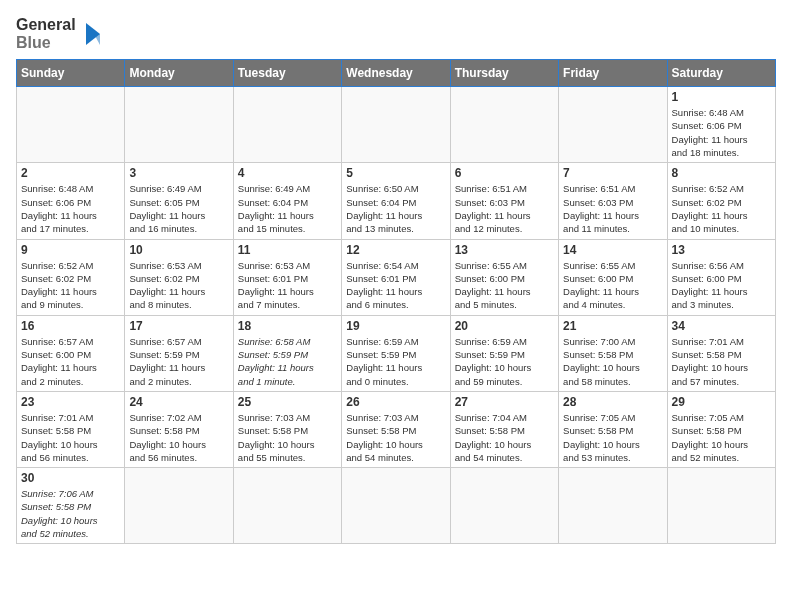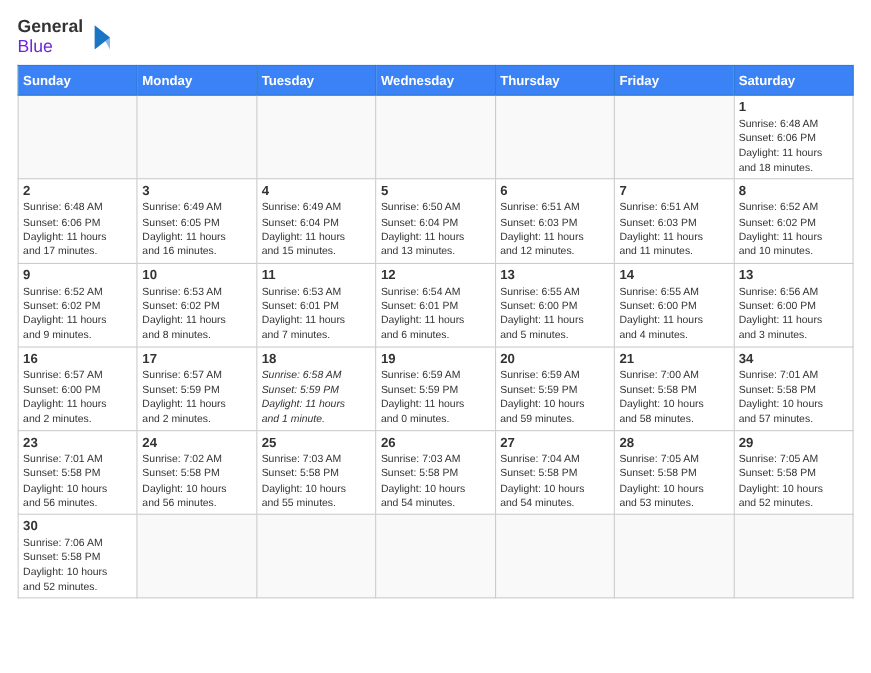--- a/index.html
+++ b/index.html
@@ -32,21 +32,21 @@
     .location {
       font-size: 14px;
       color: #555;
     }
     .calendar {
       width: 100%;
       border-collapse: collapse;
       border: 1px solid #ccc;
     }
     .calendar th {
-      background: #3b82f6;
+      background: #737373;
       color: #fff;
       font-size: 12px;
       font-weight: bold;
       padding: 6px 4px;
       text-align: left;
       border: 1px solid #2b7cd3;
     }
     .calendar td {
       vertical-align: top;
       border: 1px solid #ccc;
@@ -77,21 +77,21 @@
     }
   </style>
 </head>
 <body>
 
 <div class="header">
   <div class="logo">
   <div style="display:flex;align-items:center;gap:2px;">
     <div style="font-family:Arial;line-height:1.1;">
       <span style="font-size:16px;font-weight:bold;color:#333;display:block;">General</span>
-      <span style="font-size:16px;font-weight:normal;color:#6d28d9;display:block;">Blue</span>
+      <span style="font-size:16px;font-weight:bold;color:#737373;display:block;">Blue</span>
     </div>
     <svg width="30" height="30" viewBox="0 0 30 30">
       <polygon points="8,4 22,15 8,26" fill="#1a75c4"></polygon>
       <polygon points="16,15 22,15 22,26" fill="#1a75c4" opacity="0.5"></polygon>
     </svg>
   </div>
 </div>
   <div class="title-block">
     <div class="month-title"></div>
     <div class="location"></div>
@@ -326,21 +326,21 @@
           <span class="day-number">29</span>
           <div class="day-info" style="white-space: pre-line;">Sunrise: 7:05 AM
 Sunset: 5:58 PM
 Daylight: 10 hours
 and 52 minutes.</div>
         </td>
       </tr>
       <tr class="last-row">
         <td>
           <span class="day-number">30</span>
-          <div class="day-info" style="white-space: pre-line;">Sunrise: 7:06 AM
+          <div class="day-info" style="white-space: pre-line; font-style: italic;">Sunrise: 7:06 AM
 Sunset: 5:58 PM
 Daylight: 10 hours
 and 52 minutes.</div>
         </td>
         <td class="empty"></td>
         <td class="empty"></td>
         <td class="empty"></td>
         <td class="empty"></td>
         <td class="empty"></td>
         <td class="empty"></td>

